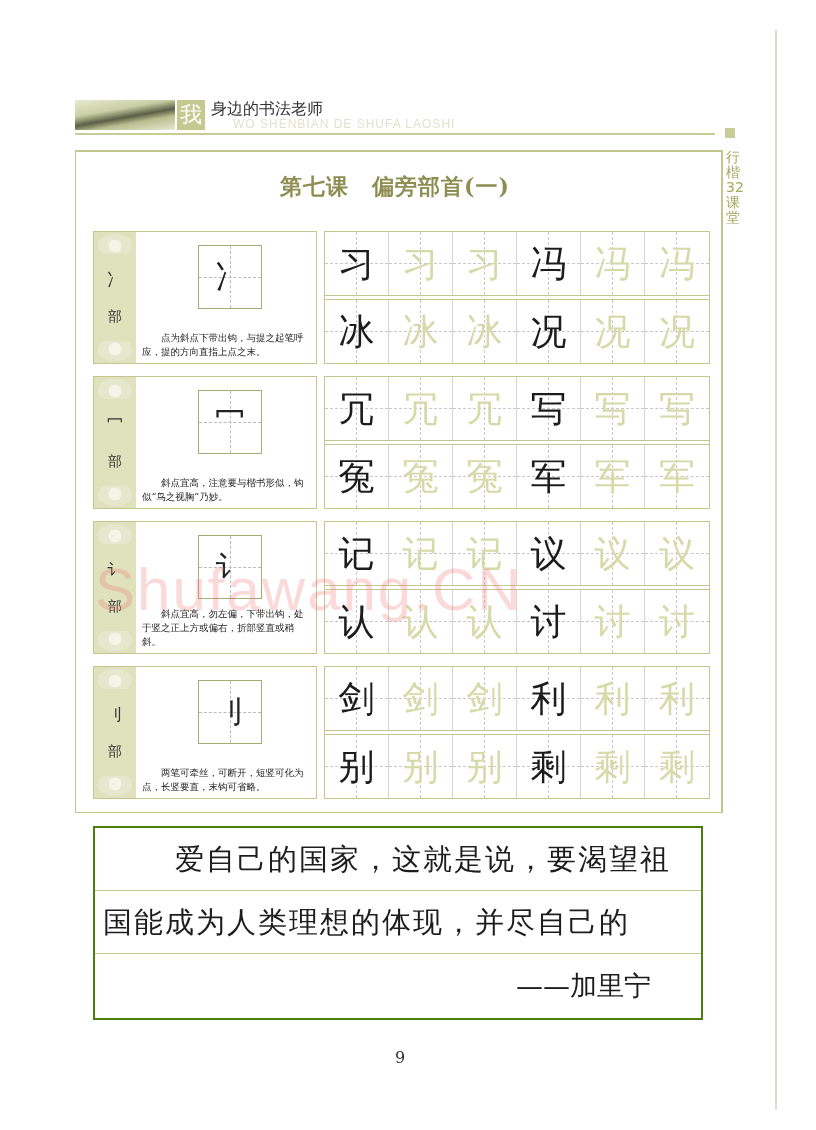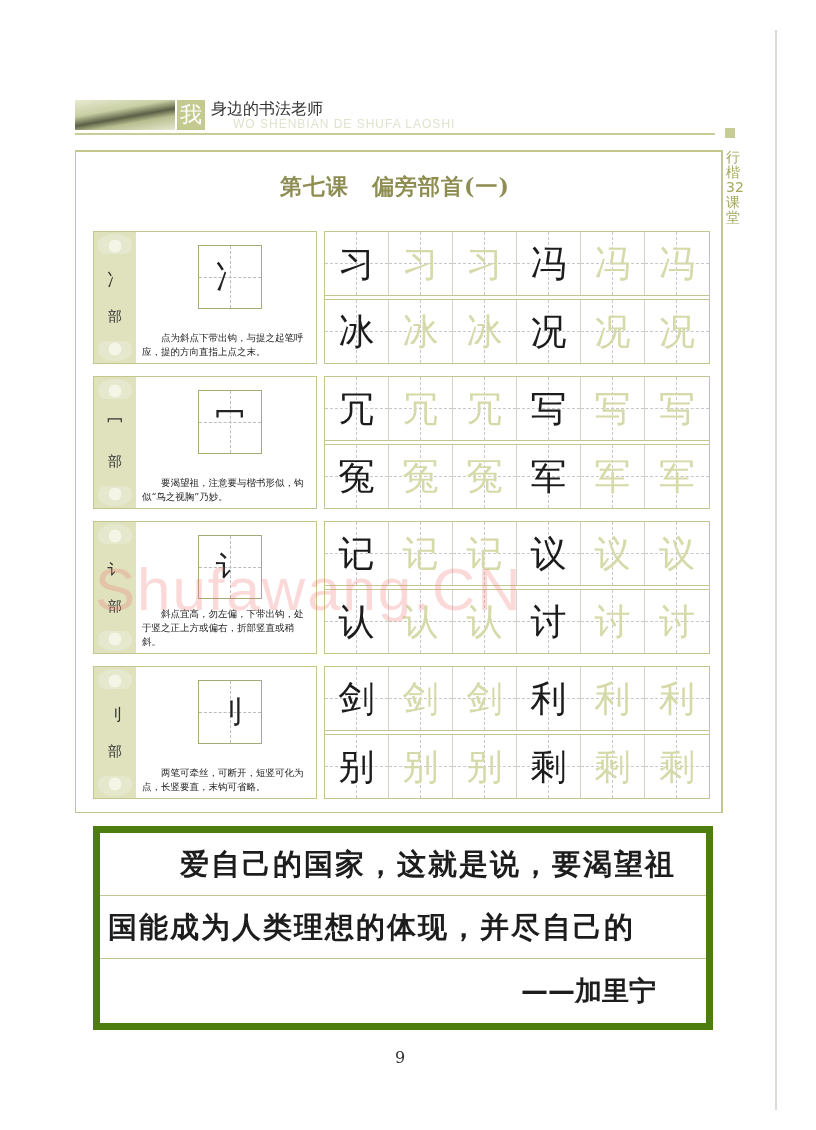--- a/index.html
+++ b/index.html
@@ -51,21 +51,21 @@
   .cell { position: relative; width: 64px; height: 63px; border-right: 1px solid #d4d4cc; box-sizing: border-box; }
   .cell:last-child { border-right: none; }
   .cell .h { position: absolute; left: 0; top: 31px; width: 100%; border-top: 1px dashed #c8c8c8; }
   .cell .v { position: absolute; top: 0; left: 31px; height: 100%; border-left: 1px dashed #c8c8c8; }
   .cell .ch { position: absolute; left: 0; top: 0; width: 100%; height: 100%; text-align: center; line-height: 63px; font-size: 36px;
     font-family: "DejaVu Sans", sans-serif; }
   .cell .ch.model { color: #1c1c1c; }
   .cell .ch.trace { color: #d6d9a8; }
 
   
-  .quote { position: absolute; left: 93px; top: 826px; width: 606px; height: 190px; border: 7px solid #4d7c0f; font-weight: bold; }
+  .quote { position: absolute; left: 93px; top: 826px; width: 606px; height: 190px; border: 2px solid #4d7c0f; }
   .qline { position: absolute; left: 0; width: 606px; height: 62px; border-bottom: 1px solid #c3c78f; }
   .qline:last-child { border-bottom: none; }
   .qtext { position: absolute; left: 8px; top: 12px; font-size: 29px; letter-spacing: 2px; color: #1d1d1d; font-family: "DejaVu Sans", sans-serif; white-space: nowrap; }
   .qtext.first { left: 80px; }
   .qauthor { position: absolute; right: 50px; top: 14px; font-size: 27px; color: #1d1d1d; font-family: "DejaVu Sans", sans-serif; }
 
   .page-number { position: absolute; left: 0; width: 800px; top: 1048px; text-align: center; font-size: 16px; color: #333; }
 
   .watermark { position: absolute; left: 95px; top: 540px; font-size: 60px; line-height: 100px; color: rgba(240,120,120,0.28);
     font-family: "Liberation Sans", sans-serif; letter-spacing: 2px; pointer-events: none; white-space: nowrap; }
@@ -177,21 +177,21 @@
       <div class="orn top"></div>
       <div class="rad">冖</div>
       <div class="bu">部</div>
       <div class="orn bot"></div>
     </div>
     <div class="demo-box">
         <div class="h"></div>
         <div class="v"></div>
       <div class="g">冖</div>
       </div>
-    <div class="desc">要渴望祖，注意要与楷书形似，钩似“鸟之视胸”乃妙。</div>
+    <div class="desc">斜点宜高，注意要与楷书形似，钩似“鸟之视胸”乃妙。</div>
   </div>
   <div class="grid">
     <div class="row r1">
       <div class="cell">
           <div class="h"></div>
           <div class="v"></div>
           <div class="ch model">冗</div>
         </div>
       <div class="cell">
           <div class="h"></div>

